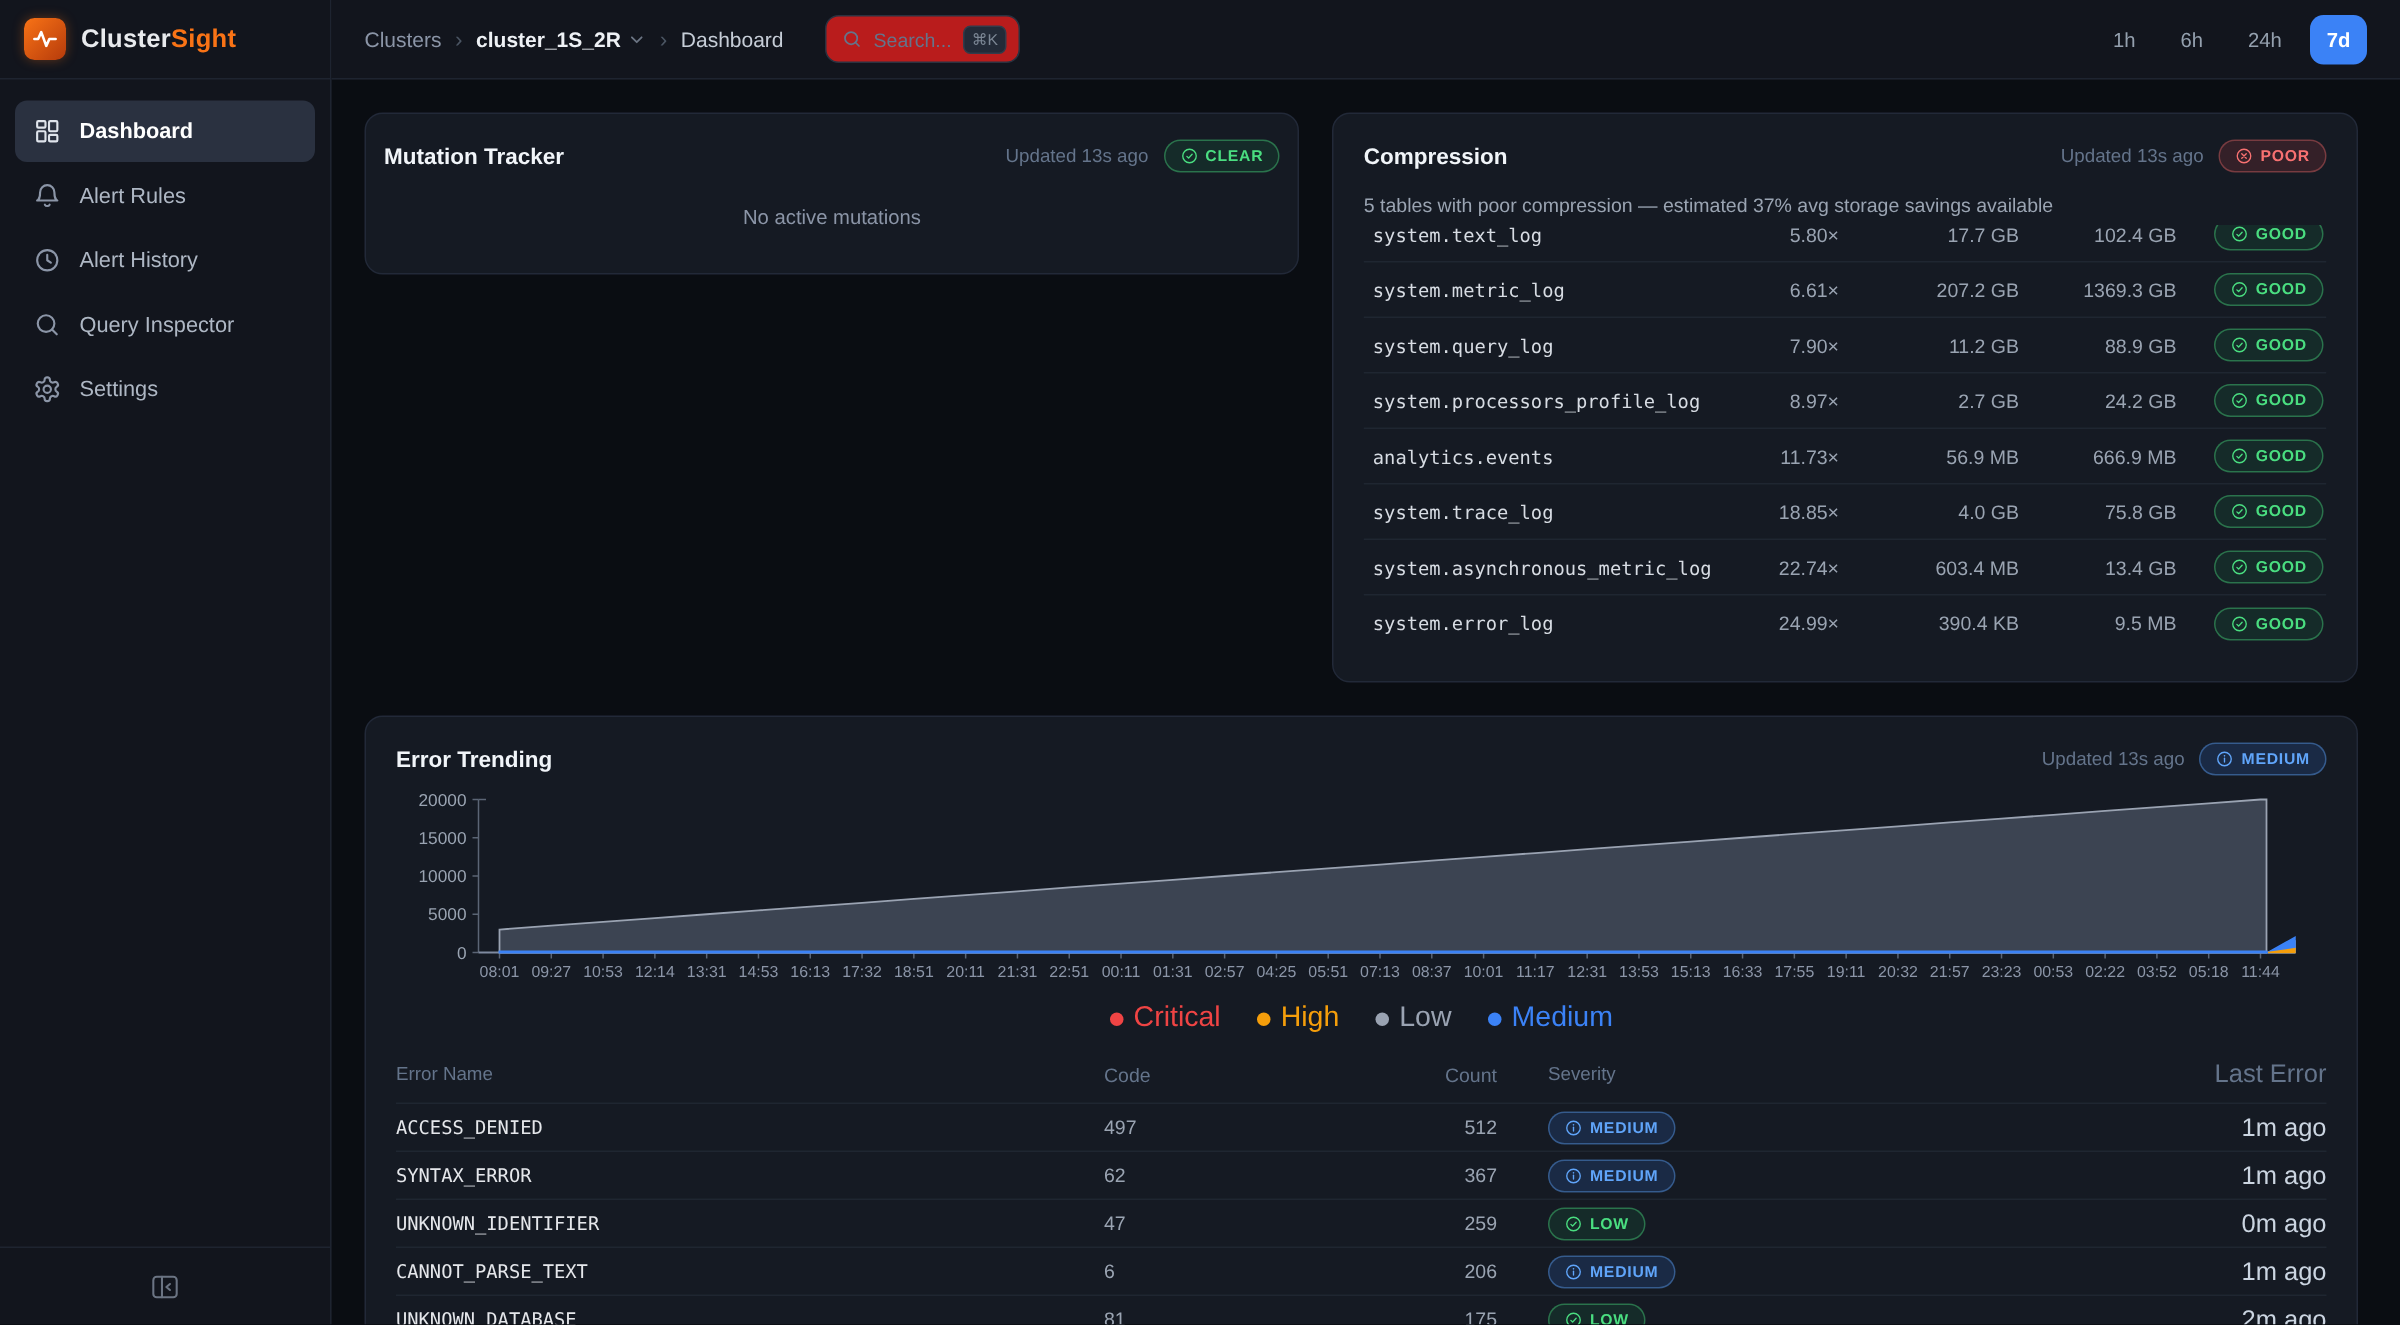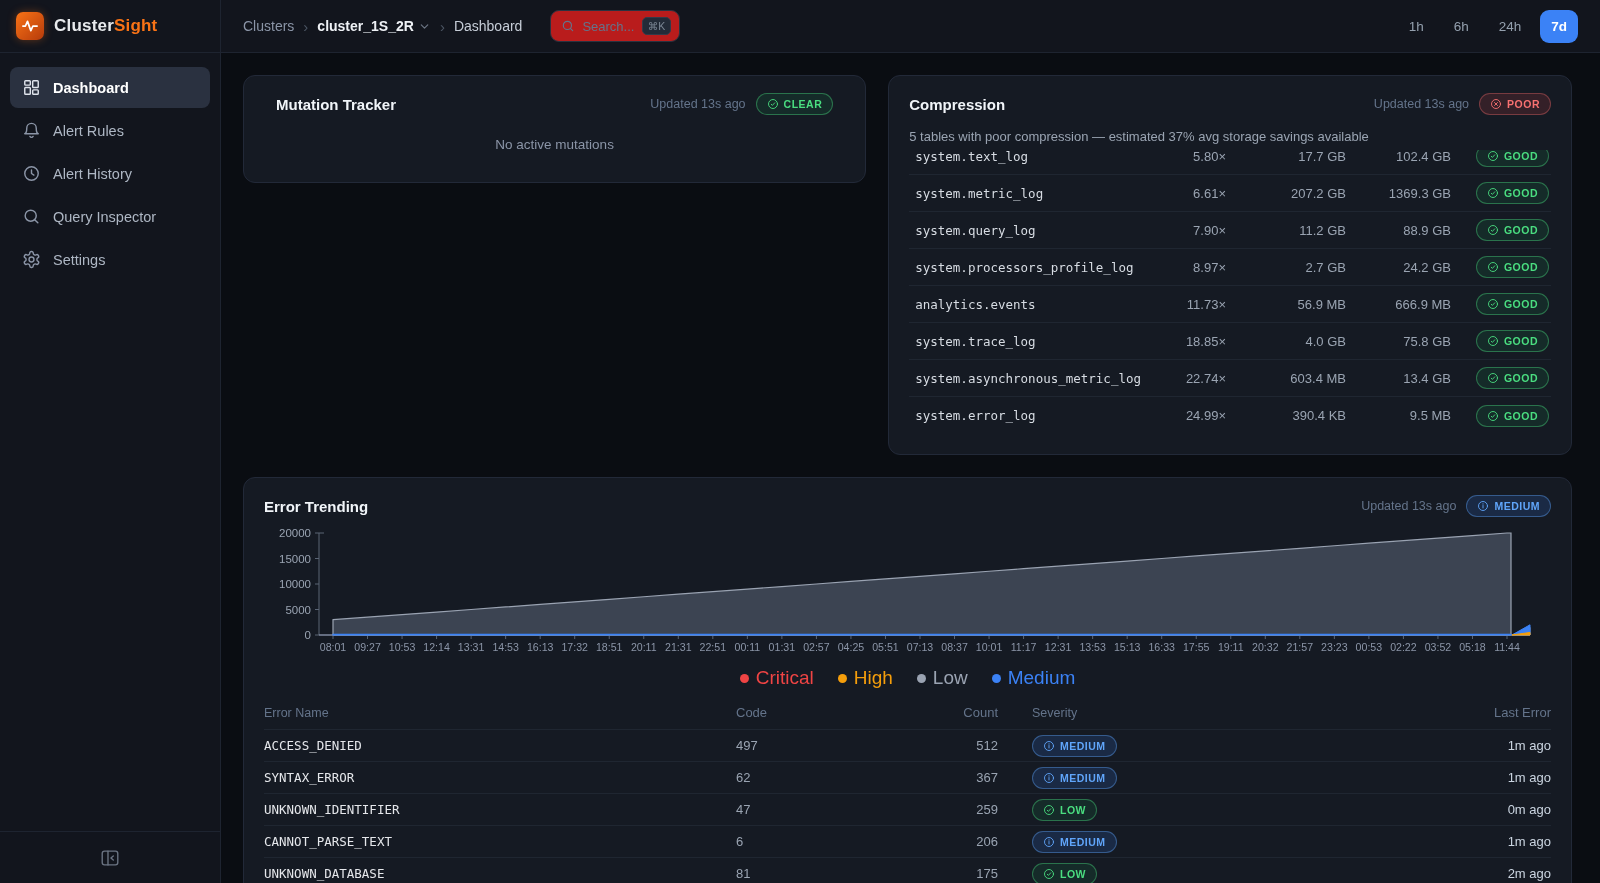--- a/index.html
+++ b/index.html
@@ -63,21 +63,21 @@
   .updated { font-size:12.5px; color:#64748b; }
 
   .badge { display:inline-flex; align-items:center; gap:5px; font-size:10.5px; font-weight:bold;
     letter-spacing:.5px; padding:4px 10px; border-radius:999px; white-space:nowrap; }
   .badge .icon svg { width:12px; height:12px; }
   .badge.green { color:#4ade80; background:rgba(34,197,94,.10); border:1px solid rgba(74,222,128,.40); }
   .badge.red   { color:#f87171; background:rgba(239,68,68,.14); border:1px solid rgba(248,113,113,.35); }
   .badge.blue  { color:#60a5fa; background:rgba(59,130,246,.16); border:1px solid rgba(96,165,250,.40); }
 
   
-  .mutation-card { width:640px; padding:17px 32px 30px; }
+  .mutation-card { width:640px; padding:17px 12px 30px; }
   .empty-msg { text-align:center; margin-top:22px; font-size:13.5px; color:#8b95a7; }
 
   
   .compression-card { flex:1; padding:17px 20px 12px; }
   .comp-subtitle { margin-top:14px; font-size:13px; color:#9aa4b2; }
   .comp-scroll { margin-top:6px; height:292px; overflow:hidden; }
   .comp-inner { margin-top:-12px; }
   .comp-row { display:flex; align-items:center; height:37px; border-bottom:1px solid #1f2631; }
   .comp-row:last-child { border-bottom:none; }
   .comp-name { flex:1; font-family:"DejaVu Sans Mono",monospace; font-size:12.5px; color:#d7dce3; padding-left:6px; }
@@ -99,21 +99,21 @@
   .err-head { display:flex; align-items:center; font-size:12.5px; color:#64748b; padding:6px 0 9px; }
   .err-row { display:flex; align-items:center; height:32px; border-top:1px solid #1f2631; }
   .col-name { flex:0 0 472px; font-family:"DejaVu Sans Mono",monospace; font-size:12.5px; color:#e5e7eb; }
   .err-head .col-name { font-family:"Liberation Sans",sans-serif; font-size:12.5px; color:#64748b; }
   .col-code { flex:0 0 180px; font-size:13px; color:#9aa4b2; }
   .err-head .col-code { color:#64748b; }
   .col-count { flex:0 0 82px; text-align:right; font-size:13px; color:#9aa4b2; }
   .err-head .col-count { color:#64748b; }
   .col-sev { flex:1; padding-left:6px;margin-left:28px; }
   .err-head .col-sev { color:#64748b; }
-  .col-last { flex:0 0 130px; text-align:right; font-size:13px; color:#cbd5e1; }
+  .col-last { flex:0 0 130px; text-align:right; font-size:17px; color:#cbd5e1; }
   .err-head .col-last { color:#64748b; }
 </style>
 </head>
 <body>
 
 <div class="app">
 
   <aside class="sidebar">
     <div class="logo-row">
       <span class="logo-box">

